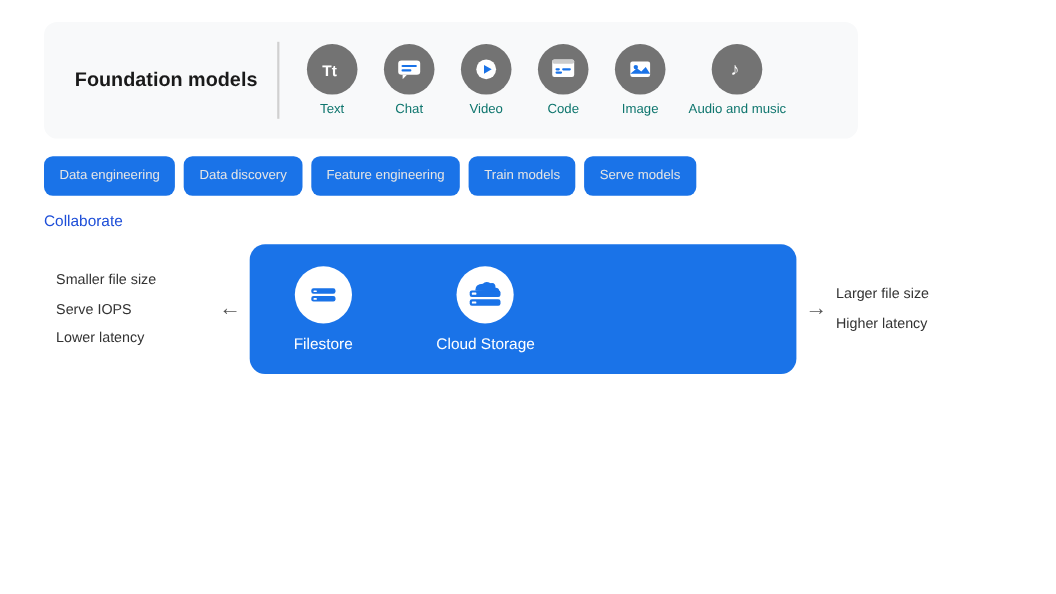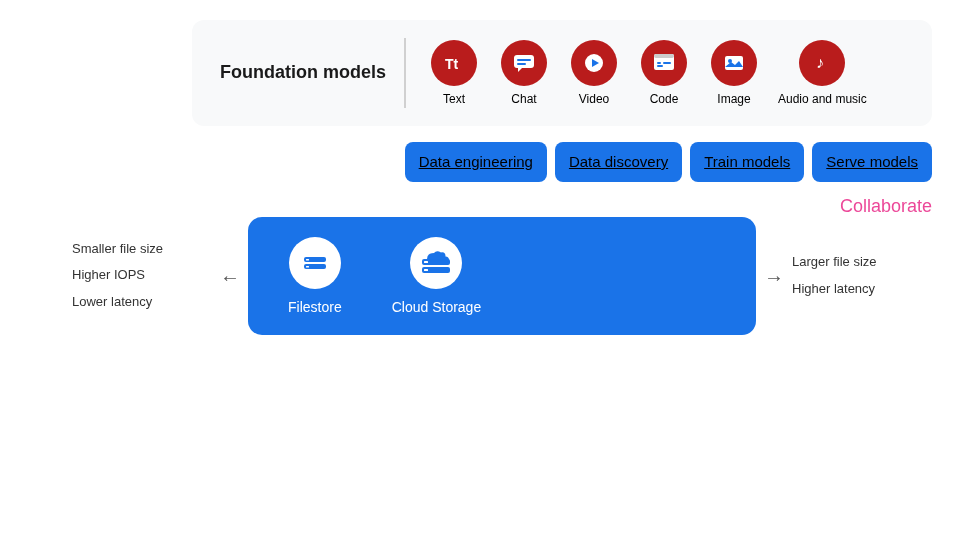--- a/index.html
+++ b/index.html
@@ -10,22 +10,22 @@
       height: 540px;
       overflow: hidden;
       position: relative;
     }
 
     .main-container {
       width: 960px;
       height: 540px;
       display: flex;
       flex-direction: column;
-      align-items: flex-end;
-      padding: 20px 28px;
+      align-items: flex-start;
+      padding: 20px 40px;
     }
 
     
     .foundation-section {
       display: flex;
       align-items: center;
       background: #f8f9fa;
       border-radius: 12px;
       padding: 18px 28px;
       width: 740px;
@@ -58,77 +58,78 @@
       display: flex;
       flex-direction: column;
       align-items: center;
       gap: 6px;
       min-width: 52px;
     }
 
     .model-icon-circle {
       width: 46px;
       height: 46px;
-      background: #b91c1c;
+      background: #737373;
       border-radius: 50%;
       display: flex;
       align-items: center;
       justify-content: center;
       color: #fff;
       font-size: 18px;
     }
 
     .model-icon-label {
       font-size: 12px;
-      color: #000000;
+      color: #0f766e;
       text-align: center;
       line-height: 1.2;
     }
 
     
     .pipeline-row {
       display: flex;
       gap: 8px;
       margin-bottom: 14px;
       flex-wrap: nowrap;
     }
 
     .pipeline-step {
       background: #1a73e8;
-      color: #000000;
+      color: #e5e5e5;
       border-radius: 8px;
       padding: 10px 14px;
-      font-size: 15px;
+      font-size: 12px;
       font-weight: 500;
       line-height: 1.3;
       text-align: center;
       min-width: 90px;
-      text-decoration: underline;
     }
 
     
     .collaborate-label {
-      font-size: 18px;
-      color: #ec4899;
+      font-size: 14px;
+      color: #1d4ed8;
+      margin-bottom: 14px;
     }
 
     
     .storage-row {
       display: flex;
       align-items: center;
       width: 860px;
       gap: 0;
     }
 
     .storage-left-labels {
       display: flex;
       flex-direction: column;
       gap: 8px;
       min-width: 140px;
       text-align: left;
+      margin-left: 11px;
     }
 
     .storage-right-labels {
       display: flex;
       flex-direction: column;
       gap: 8px;
       min-width: 140px;
       text-align: left;
     }
 
@@ -148,21 +149,21 @@
     .arrow-left, .arrow-right {
       font-size: 20px;
       color: #555;
     }
 
     .storage-box {
       background: #1a73e8;
       border-radius: 14px;
       padding: 20px 40px;
       display: flex;
-      gap: 50px;
+      gap: 76px;
       align-items: center;
       flex: 1;
     }
 
     .storage-item {
       display: flex;
       flex-direction: column;
       align-items: center;
       gap: 10px;
     }
@@ -257,31 +258,32 @@
           </svg>
         </div>
         <span class="model-icon-label">Audio and music</span>
       </div>
     </div>
   </div>
 
   <div class="pipeline-row">
     <div class="pipeline-step">Data engineering</div>
     <div class="pipeline-step">Data discovery</div>
+    <div class="pipeline-step">Feature engineering</div>
     <div class="pipeline-step">Train models</div>
     <div class="pipeline-step">Serve models</div>
   </div>
 
   <div class="collaborate-label">Collaborate</div>
 
   <div class="storage-row">
 
     <div class="storage-left-labels">
       <span class="storage-label">Smaller file size</span>
-      <span class="storage-label">Higher IOPS</span>
+      <span class="storage-label">Serve IOPS</span>
       <span class="storage-label">Lower latency</span>
     </div>
 
     <div class="arrow-container">
       <span class="arrow-left">←</span>
     </div>
 
     <div class="storage-box">
 
       <div class="storage-item">

